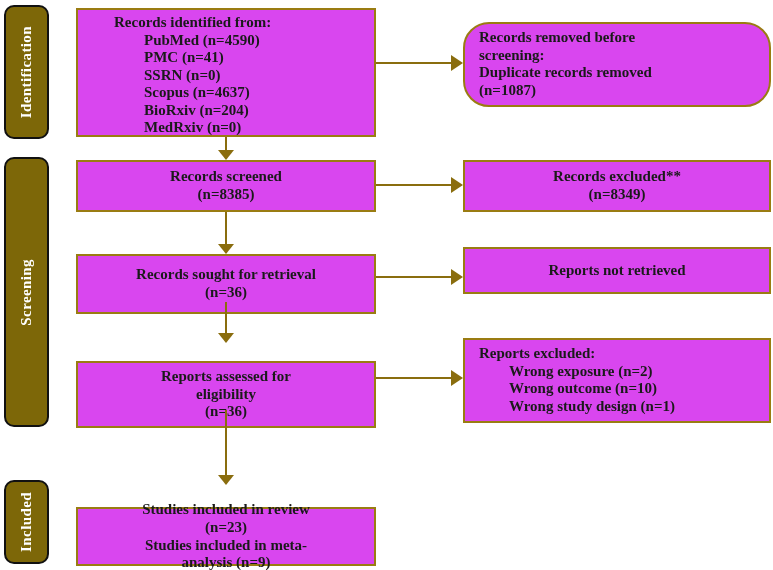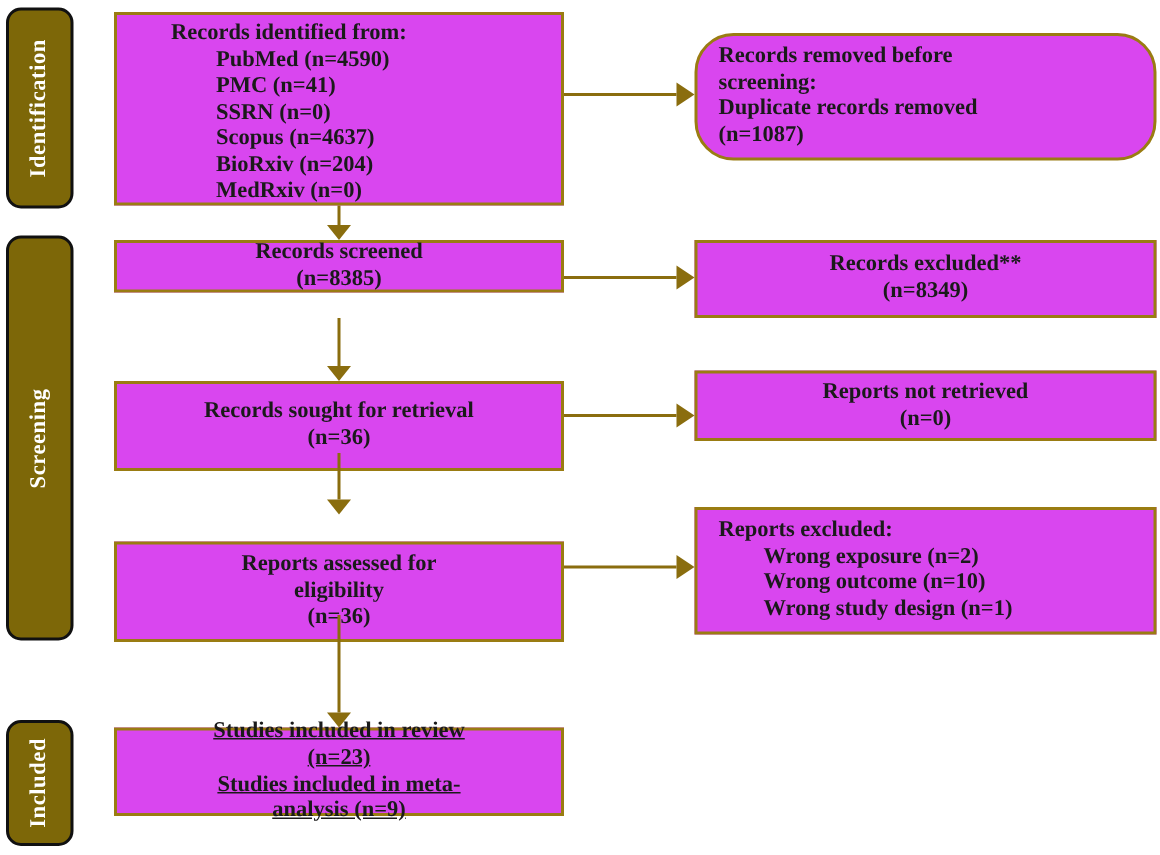--- a/index.html
+++ b/index.html
@@ -54,24 +54,24 @@
   .side { left: 463px; width: 308px; }
   .centered {
     display: flex;
     align-items: center;
     justify-content: center;
     text-align: center;
   }
   .leftpad { padding: 5px 6px 4px 14px; }
 
   #box-identified { top: 8px;   height: 129px; padding: 4px 4px 4px 36px; }
-  #box-screened   { top: 160px; height: 35px; }
+  #box-screened   { top: 160px; height: 52px; }
   #box-sought     { top: 254px; height: 60px; }
   #box-assessed   { top: 361px; height: 67px; }
-  #box-included   { top: 485px; height: 59px; text-decoration: underline; }
+  #box-included   { top: 507px; height: 59px; }
 
   #sbox-removed          { top: 22px;  height: 85px; border-radius: 26px; }
   #sbox-excluded         { top: 160px; height: 52px; }
   #sbox-notretrieved     { top: 247px; height: 47px; }
   #sbox-reportsexcluded  { top: 338px; height: 85px; }
 
   .box-items .item { margin-left: 30px; }
 
   
   .varrow {
@@ -184,21 +184,20 @@
   <div class="box side centered" id="sbox-excluded">
     <div>
         <div class="line">Records excluded**</div>
         <div class="line">(n=8349)</div>
       </div>
   </div>
 
   <div class="box side centered" id="sbox-notretrieved">
     <div>
         <div class="line">Reports not retrieved</div>
-        <div class="line">(n=0)</div>
       </div>
   </div>
 
   <div class="box side leftpad" id="sbox-reportsexcluded">
     <div>Reports excluded:</div>
     <div class="box-items">
         <div class="item">Wrong exposure (n=2)</div>
         <div class="item">Wrong outcome (n=10)</div>
         <div class="item">Wrong study design (n=1)</div>
       </div>

